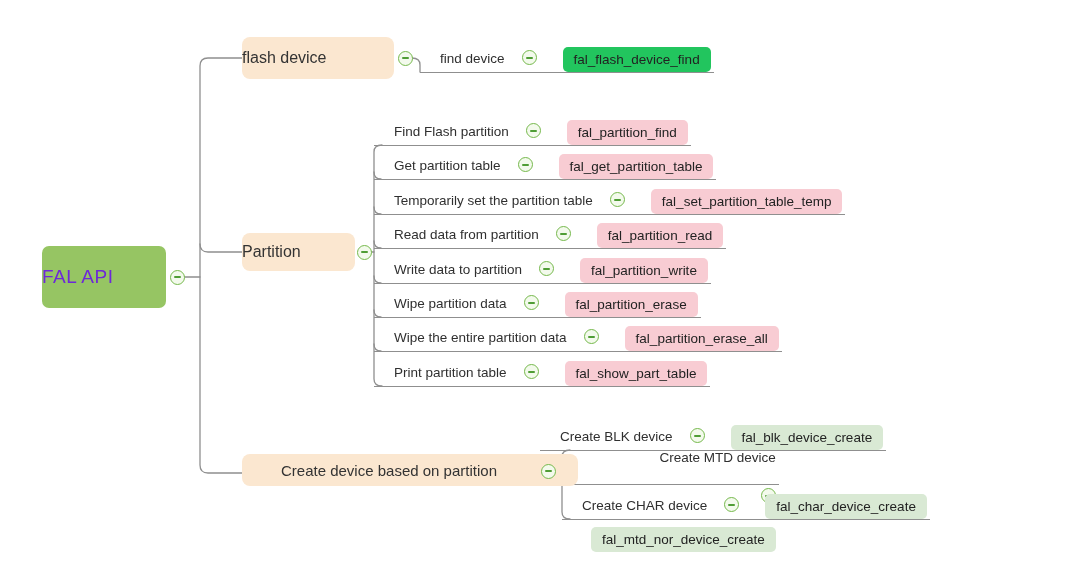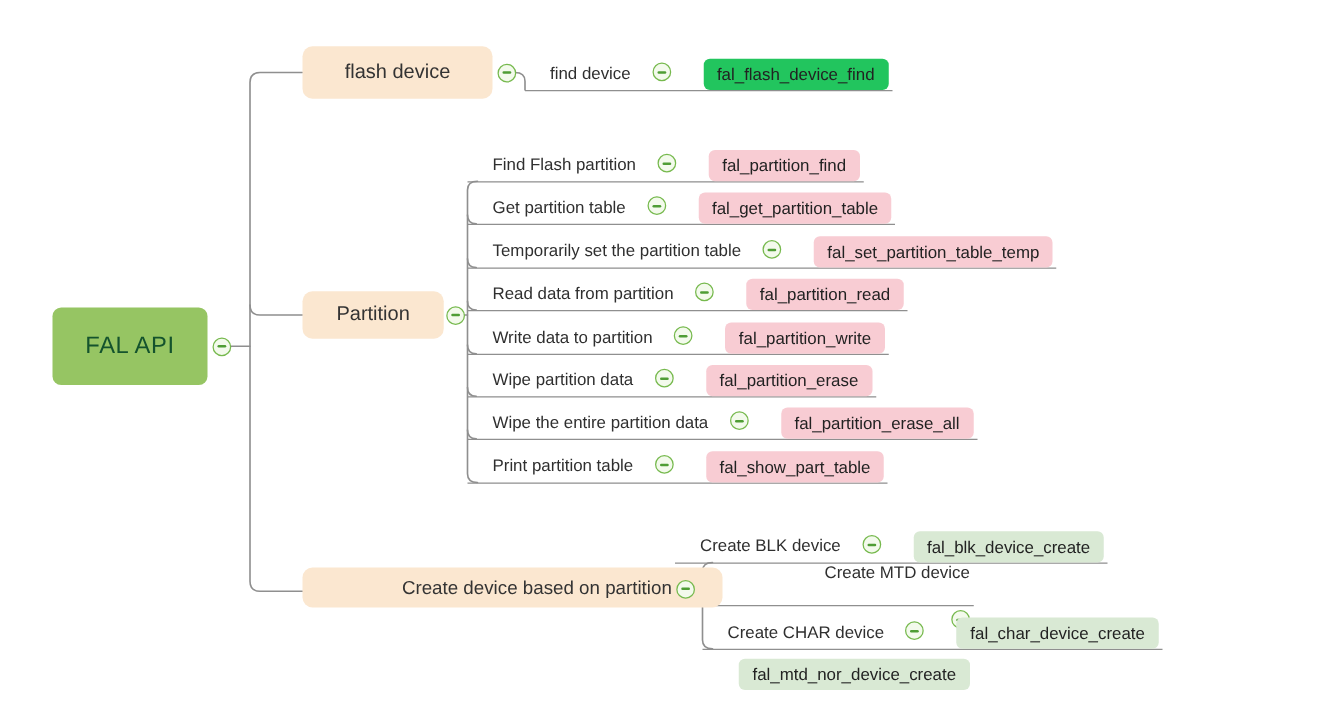--- a/index.html
+++ b/index.html
@@ -6,26 +6,26 @@
   body{
     width:1069px;height:561px;background:#ffffff;
     font-family:"Liberation Sans","DejaVu Sans",sans-serif;
     overflow:hidden;position:relative;
   }
   #canvas{position:absolute;left:0;top:0;width:1069px;height:561px;}
   #wires{position:absolute;left:0;top:0;z-index:0;}
 
   
   .topic{
-    position:absolute;display:flex;align-items:center;justify-content:center;
+    position:absolute;display:flex;align-items:center;justify-content:flex-start;
     background:#fbe7d0;border-radius:8px;color:#333333;
     font-size:16px;font-weight:500;white-space:nowrap;z-index:2;
   }
   .root-topic{
-    background:#96c563;color:#14532d;font-size:19px;border-radius:7px;
+    background:#96c563;color:#6d28d9;font-size:19px;border-radius:7px;
     letter-spacing:.5px;
   }
 
   
   .minus{
     width:15px;height:15px;box-sizing:border-box;flex:0 0 15px;
     border:1.5px solid #76b94d;border-radius:50%;background:#f3faec;
     display:flex;align-items:center;justify-content:center;z-index:3;
   }
   .minus .bar{width:7px;height:2px;background:#4f9d35;border-radius:1px;}

